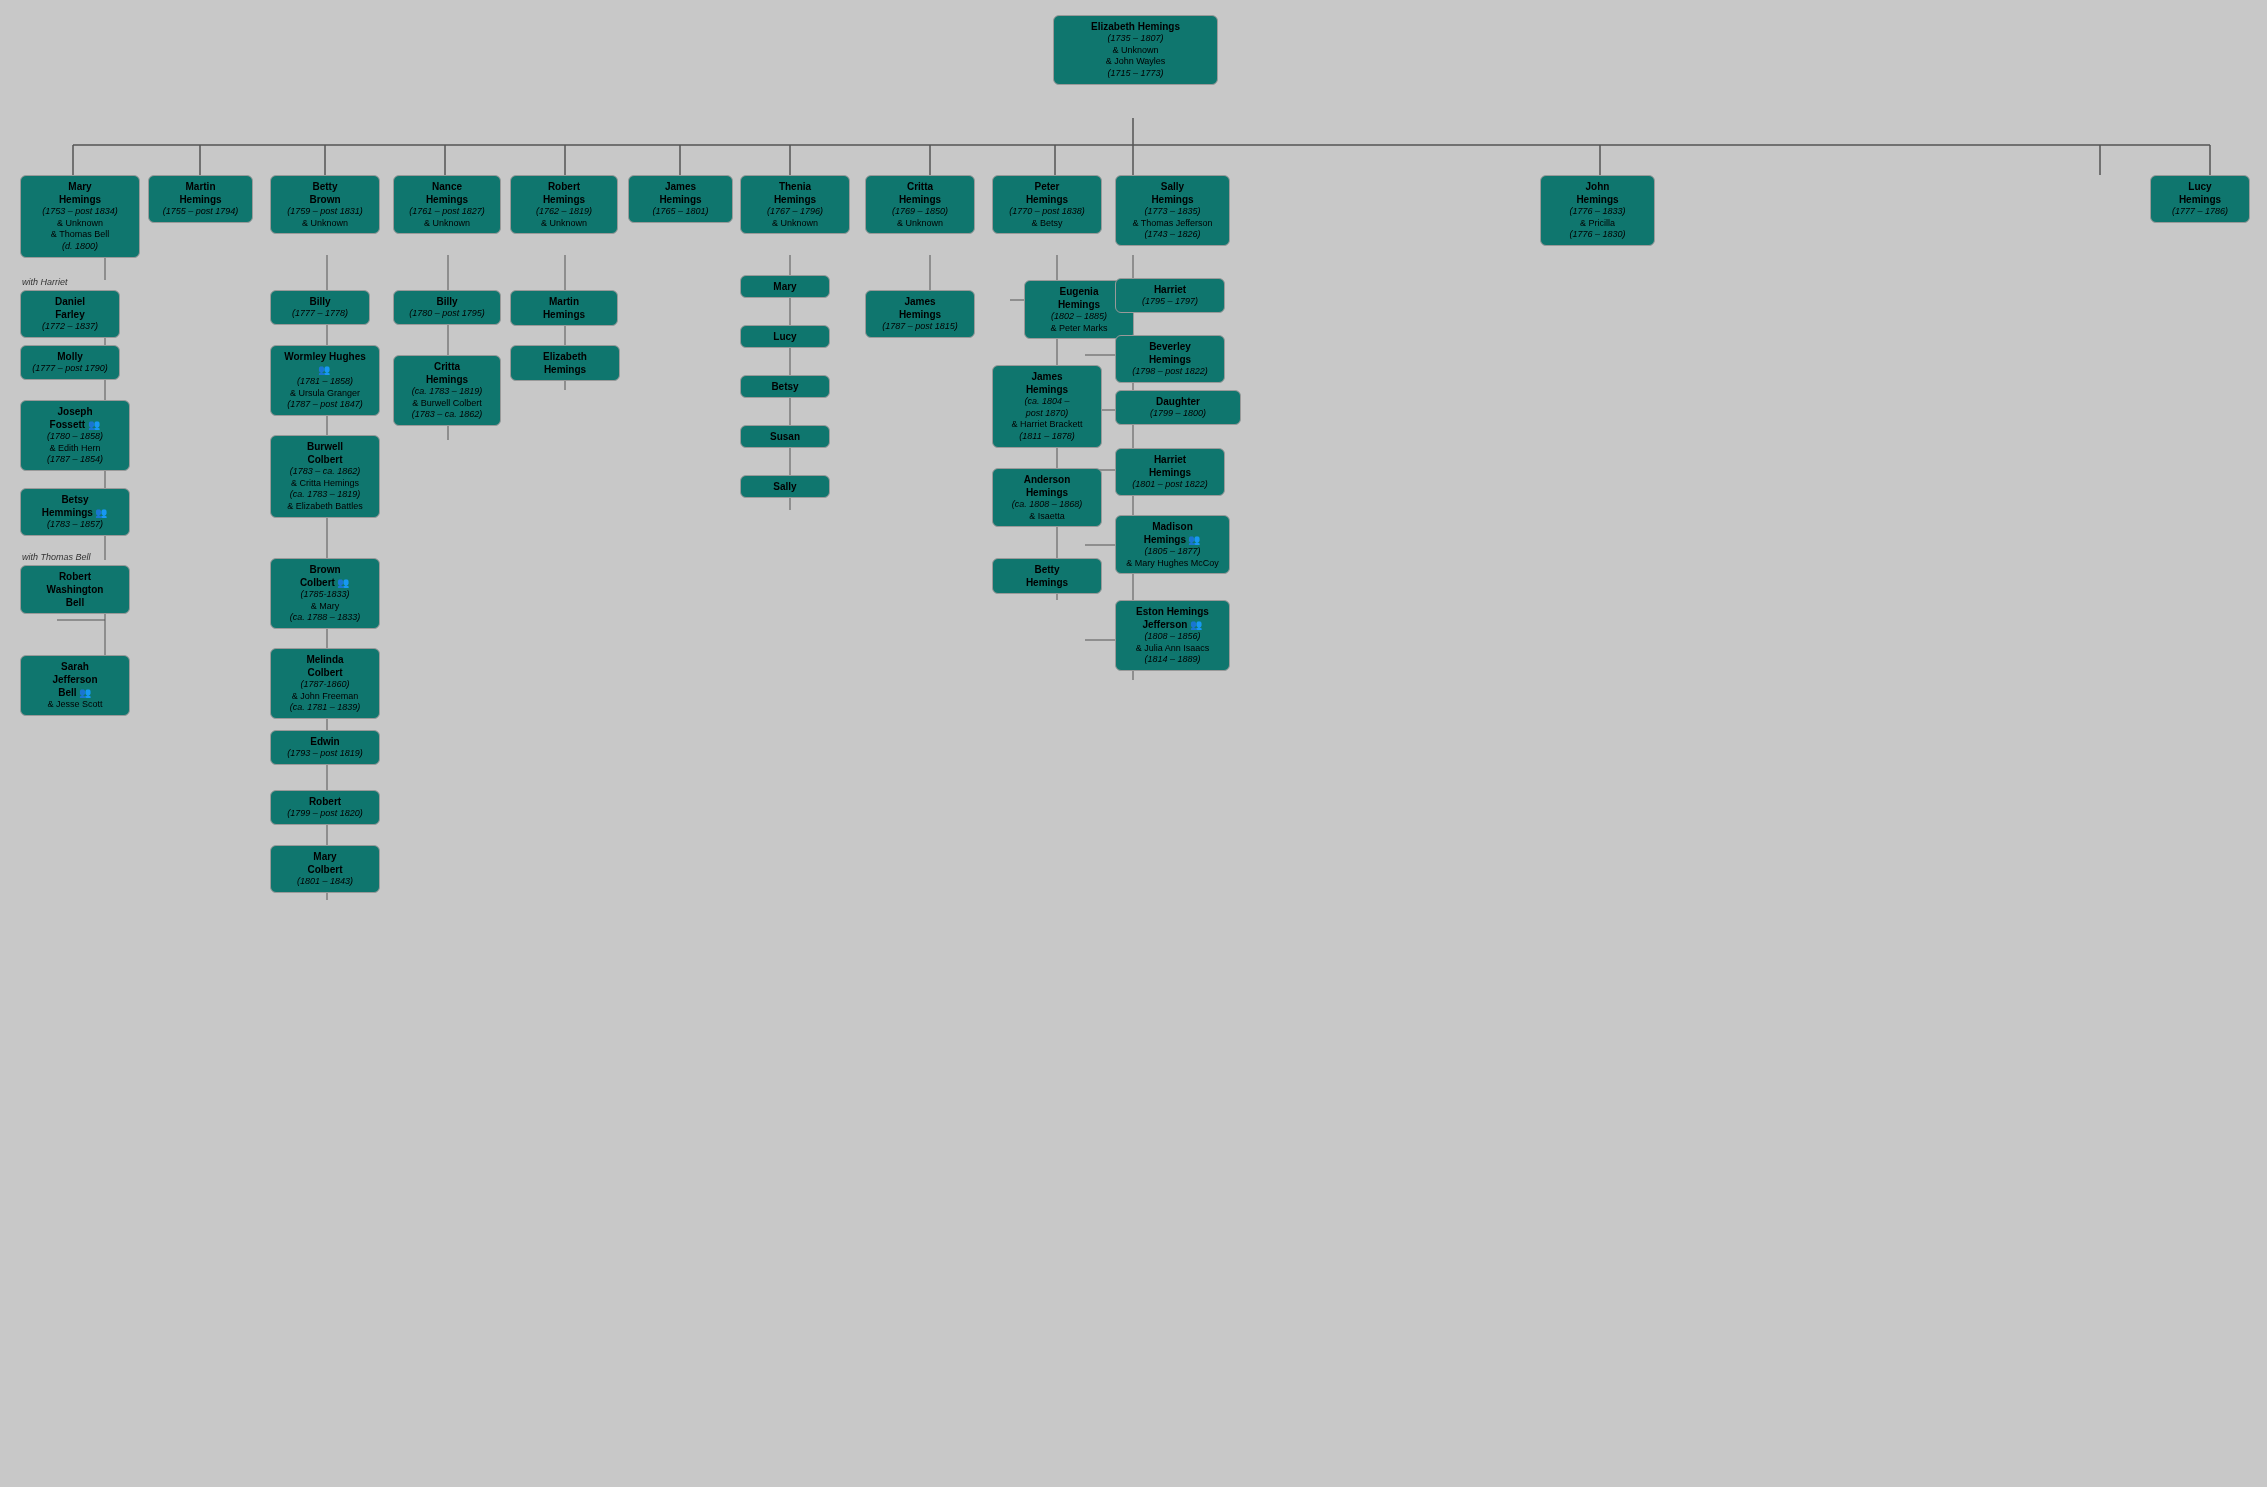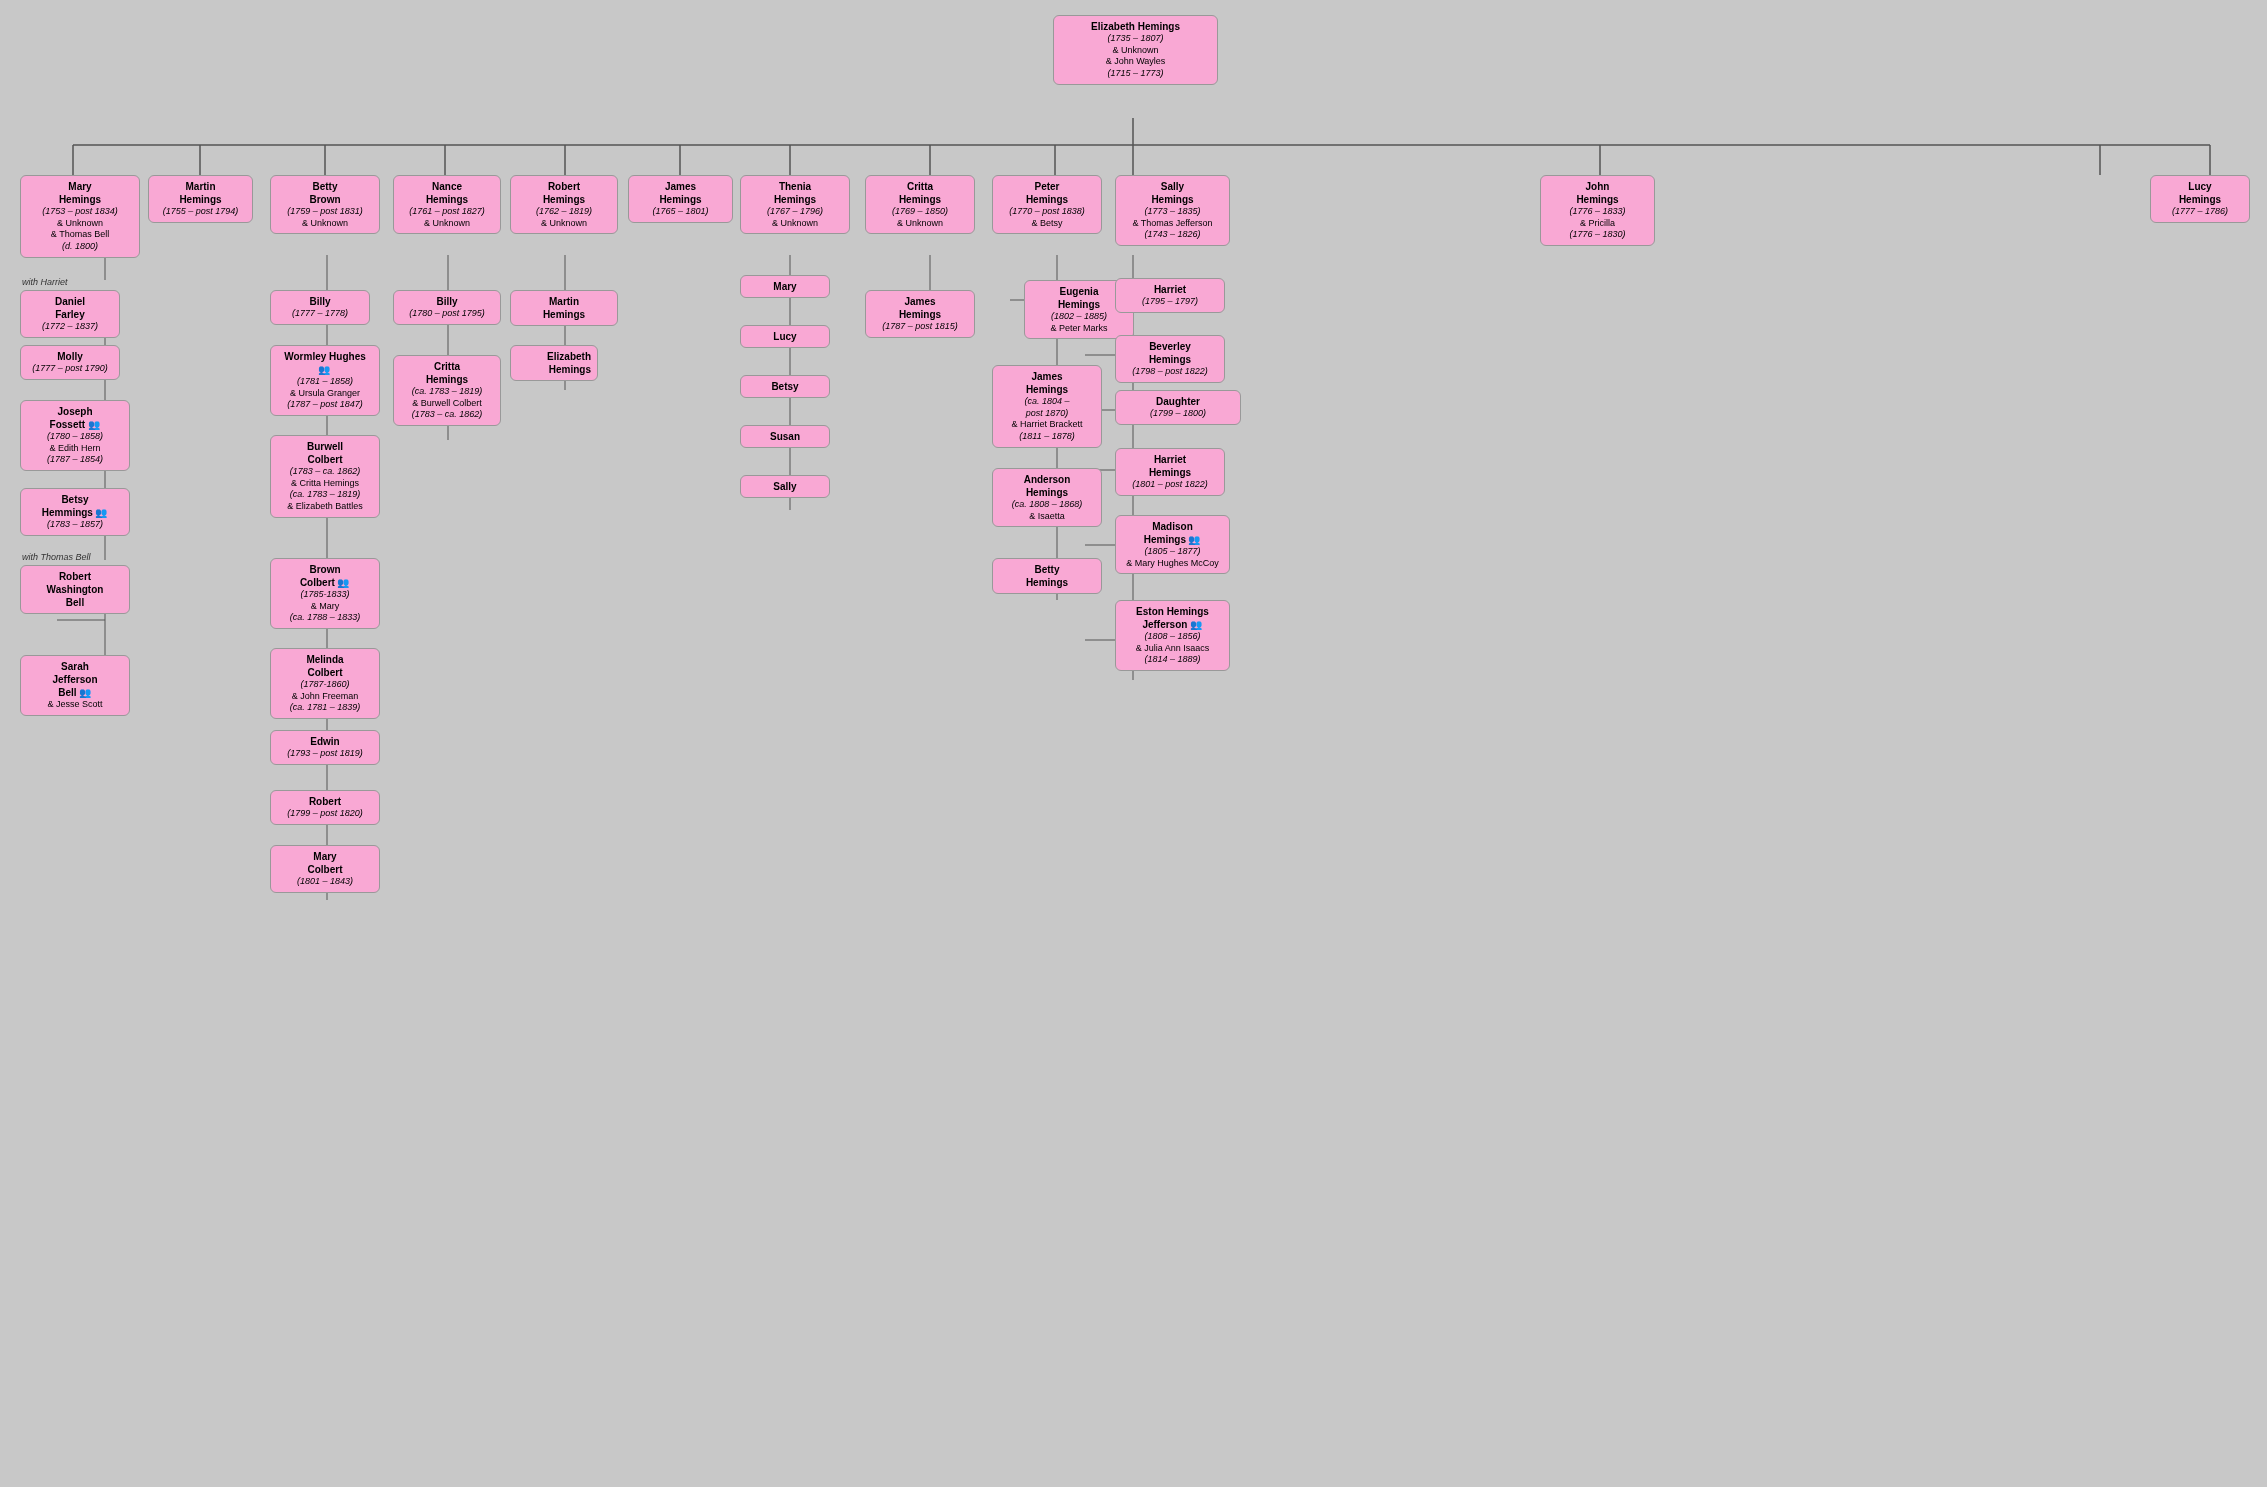--- a/index.html
+++ b/index.html
@@ -11,21 +11,21 @@
       min-width: 2267px;
       min-height: 1487px;
     }
     .tree-container {
       width: 2267px;
       min-height: 1487px;
       position: relative;
       padding: 20px;
     }
     .node {
-      background: #f9a8d4;
+      background: #0f766e;
       border: 1px solid #999;
       border-radius: 6px;
       padding: 4px 6px;
       text-align: center;
       display: inline-block;
       position: absolute;
     }
     .node .name {
       font-weight: bold;
       font-size: 10px;
@@ -275,21 +275,21 @@
   <div class="node medium" style="left:510px; top:175px; width:108px;">
     <div class="name">Robert<br>Hemings</div>
     <div class="dates">(1762 – 1819)</div>
     <div class="partner">&amp; Unknown</div>
   </div>
 
   <div class="node small" style="left:510px; top:290px; width:108px;">
     <div class="name">Martin<br>Hemings</div>
   </div>
 
-  <div class="node small" style="left:510px; top:345px; width:88px;text-align:right;">
+  <div class="node small" style="left:510px; top:345px; width:110px;">
     <div class="name">Elizabeth<br>Hemings</div>
   </div>
 
   <div class="node medium" style="left:628px; top:175px; width:105px;">
     <div class="name">James<br>Hemings</div>
     <div class="dates">(1765 – 1801)</div>
   </div>
 
   <div class="node medium" style="left:740px; top:175px; width:110px;">
     <div class="name">Thenia<br>Hemings</div>

